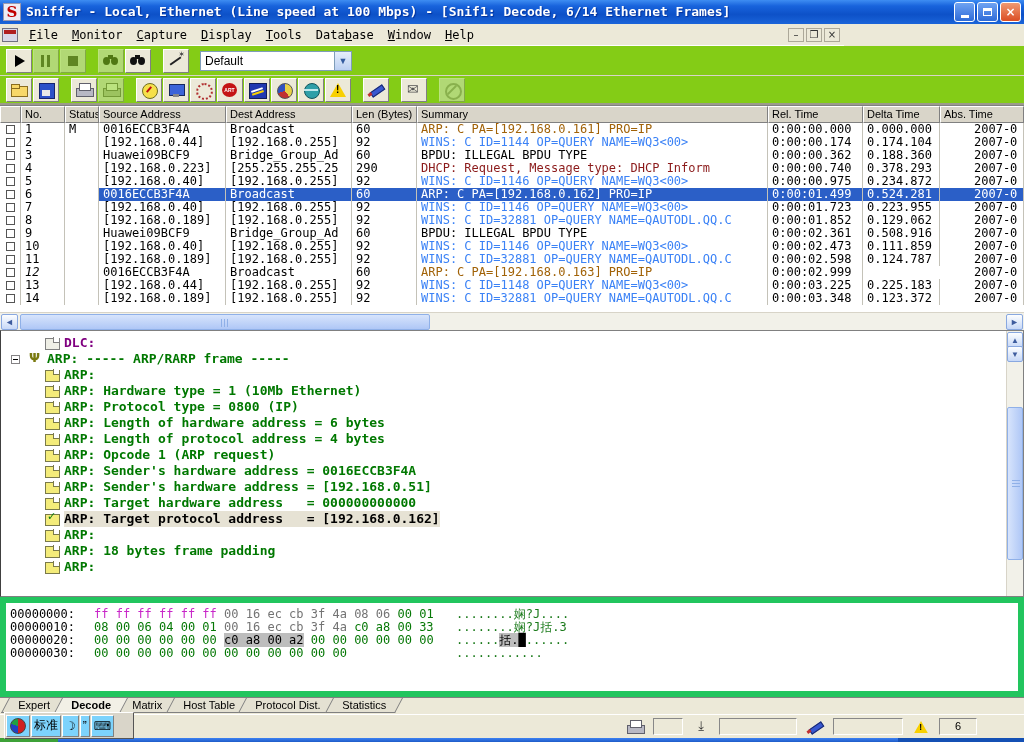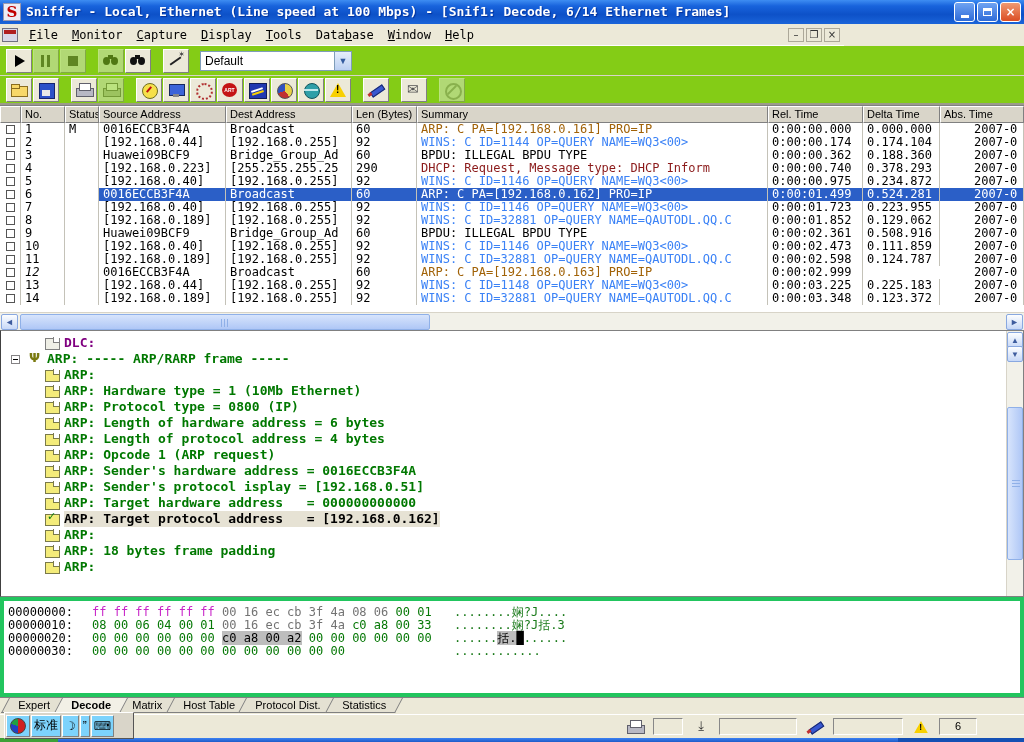--- a/index.html
+++ b/index.html
@@ -169,21 +169,21 @@
   .vs-btn{position:relative;width:16px;height:16px;border:1px solid #89A8E0;border-radius:2px;
     background:linear-gradient(180deg,#FDFEFF,#C7D8F7);color:#3E5C9E;
     display:flex;align-items:center;justify-content:center;font-size:8px;}
   .vs-thumb{position:absolute;left:0;top:76px;width:16px;height:153px;border:1px solid #8FB0E8;border-radius:2px;
     background:linear-gradient(90deg,#D7E4FC,#AFC7F6);}
   .vs-thumb::after{content:"";position:absolute;top:50%;left:4px;width:8px;height:8px;margin-top:-4px;
     background:repeating-linear-gradient(180deg,#8FB0E8 0 1px,transparent 1px 3px);}
 
   
   .hex{position:absolute;top:597px;left:0;width:1024px;height:100px;background:#fff;
-    border:4px solid #22c55e;padding:5px 0 0 4px;overflow:hidden;}
+    border:6px solid #22c55e;padding:5px 0 0 4px;overflow:hidden;}
   .hex-row{display:flex;height:13px;font:12px/13px "DejaVu Sans Mono",monospace;white-space:pre;}
   .hex-off{width:84px;color:#000;flex:0 0 auto;}
   .hex-bytes{width:362px;flex:0 0 auto;}
   .hex-ascii{flex:1;}
   .c-m{color:#C826C8;} .c-p{color:#737373;} .c-g{color:#067806;}
   .c-h{color:#000;background:#BDBDBD;}
   .a-n{color:#1A7A1A;} .a-h{color:#000;background:#BDBDBD;}
 
   
   .tabbar{position:absolute;top:697px;left:0;width:1024px;height:17px;background:#ECE9D8;
@@ -538,21 +538,21 @@
     <div class="tree-inner" id="tree-inner">
         <div class="t-line"><span class="t-ic env-gray" style="margin-left: 44px;"></span><span class="t-text c-dlc">DLC:</span></div>
         <div class="t-line"><span class="t-exp"></span><span class="t-ic frame"></span><span class="t-text c-arp">ARP: ----- ARP/RARP frame -----</span></div>
         <div class="t-line"><span class="t-ic env" style="margin-left: 44px;"></span><span class="t-text c-arp">ARP:</span></div>
         <div class="t-line"><span class="t-ic env" style="margin-left: 44px;"></span><span class="t-text c-arp">ARP: Hardware type = 1 (10Mb Ethernet)</span></div>
         <div class="t-line"><span class="t-ic env" style="margin-left: 44px;"></span><span class="t-text c-arp">ARP: Protocol type = 0800 (IP)</span></div>
         <div class="t-line"><span class="t-ic env" style="margin-left: 44px;"></span><span class="t-text c-arp">ARP: Length of hardware address = 6 bytes</span></div>
         <div class="t-line"><span class="t-ic env" style="margin-left: 44px;"></span><span class="t-text c-arp">ARP: Length of protocol address = 4 bytes</span></div>
         <div class="t-line"><span class="t-ic env" style="margin-left: 44px;"></span><span class="t-text c-arp">ARP: Opcode 1 (ARP request)</span></div>
         <div class="t-line"><span class="t-ic env" style="margin-left: 44px;"></span><span class="t-text c-arp">ARP: Sender's hardware address = 0016ECCB3F4A</span></div>
-        <div class="t-line"><span class="t-ic env" style="margin-left: 44px;"></span><span class="t-text c-arp">ARP: Sender's protocol isplay = [192.168.0.51]</span></div>
+        <div class="t-line"><span class="t-ic env" style="margin-left: 44px;"></span><span class="t-text c-arp">ARP: Sender's hardware address = [192.168.0.51]</span></div>
         <div class="t-line"><span class="t-ic env" style="margin-left: 44px;"></span><span class="t-text c-arp">ARP: Target hardware address   = 000000000000</span></div>
         <div class="t-line selected"><span class="t-ic env-check" style="margin-left: 44px;"></span><span class="t-text c-arp">ARP: Target protocol address   = [192.168.0.162]</span></div>
         <div class="t-line"><span class="t-ic env" style="margin-left: 44px;"></span><span class="t-text c-arp">ARP:</span></div>
         <div class="t-line"><span class="t-ic env" style="margin-left: 44px;"></span><span class="t-text c-arp">ARP: 18 bytes frame padding</span></div>
         <div class="t-line"><span class="t-ic env" style="margin-left: 44px;"></span><span class="t-text c-arp">ARP:</span></div>
       </div>
     <div class="vscroll">
       <div class="vs-btn vs-up">▲</div>
       <div class="vs-thumb"></div>
       <div class="vs-btn vs-down">▼</div>

